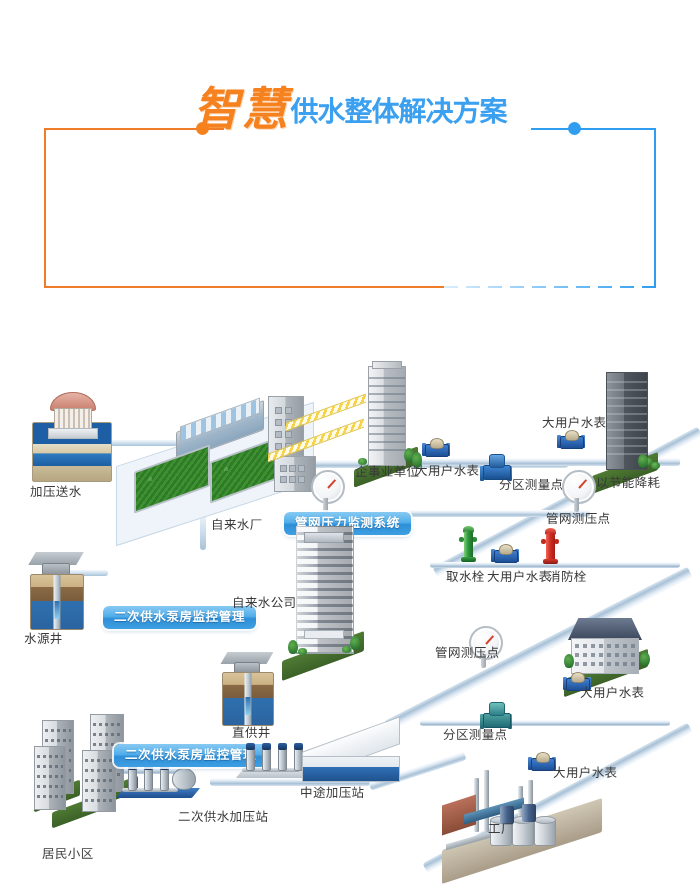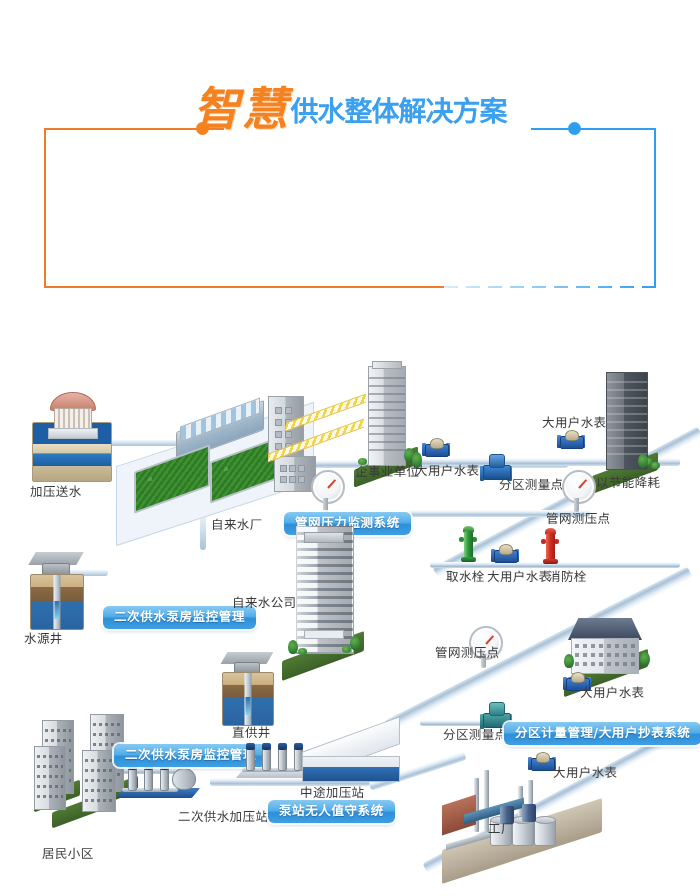--- a/index.html
+++ b/index.html
@@ -862,21 +862,20 @@
   </div>
   <span class="cap" style="left:580px; top:356px;">大用户水表</span>
 
   <div class="flowmeter" style="left:480px; top:372px;">
     <span class="fflange-l"></span>
       <span class="fflange-r"></span>
     <span class="fbody"></span>
       <span class="fhead"></span>
   </div>
   <span class="cap" style="left:443px; top:398px;">分区测量点</span>
-  <span class="badge" style="left:504px; top:392px;">分区计量管理/大用户抄表系统</span>
 
   <div class="art" style="left:222px; top:322px;">
     <div class="wellroof" style="left:2px; top:0; width:46px; height:12px;"></div>
     <div class="wellhead" style="left:12px; top:10px; width:24px; height:11px;"></div>
     <div class="wellcut" style="left:0; top:20px; width:50px; height:52px;">
       <div class="casing"></div>
       <div style="position:absolute;left:50%;transform:translateX(-50%);top:24px;width:5px;height:18px;background:linear-gradient(to bottom,#2f6fae,#8fd0ef);"></div>
     </div>
   </div>
   <span class="cap" style="left:232px; top:396px;">直供井</span>
@@ -937,21 +936,20 @@
       <span class="pump" style="left:22px;"></span>
       <span class="pump" style="left:38px;"></span>
       <span class="pump" style="left:54px;"></span>
     </div>
     <div class="tank" style="left:62px; top:12px; width:96px; height:52px;">
       <div class="ttop"></div>
       <div class="tfront"></div>
     </div>
   </div>
   <span class="cap" style="left:300px; top:456px;">中途加压站</span>
-  <span class="badge" style="left:268px; top:470px;">泵站无人值守系统</span>
 
   <div class="factory" style="left:442px; top:432px; width:160px; height:96px;">
     <div class="fground"></div>
     <span class="stack" style="left:32px; height:54px;"></span>
     <span class="stack" style="left:42px; height:62px;"></span>
     <span class="stack" style="left:76px; height:46px;"></span>
     <span class="stack" style="left:86px; height:52px;"></span>
     <div class="shed" style="left:0; top:38px; width:34px; height:30px; background:linear-gradient(to bottom,#b9705a,#8a4c38);"></div>
     <div style="position:absolute;left:22px;top:44px;width:60px;height:10px;background:linear-gradient(to bottom,#5e93b7,#2f5d84);transform:skewY(-16deg);"></div>
     <span class="vessel" style="left:48px;"></span>

